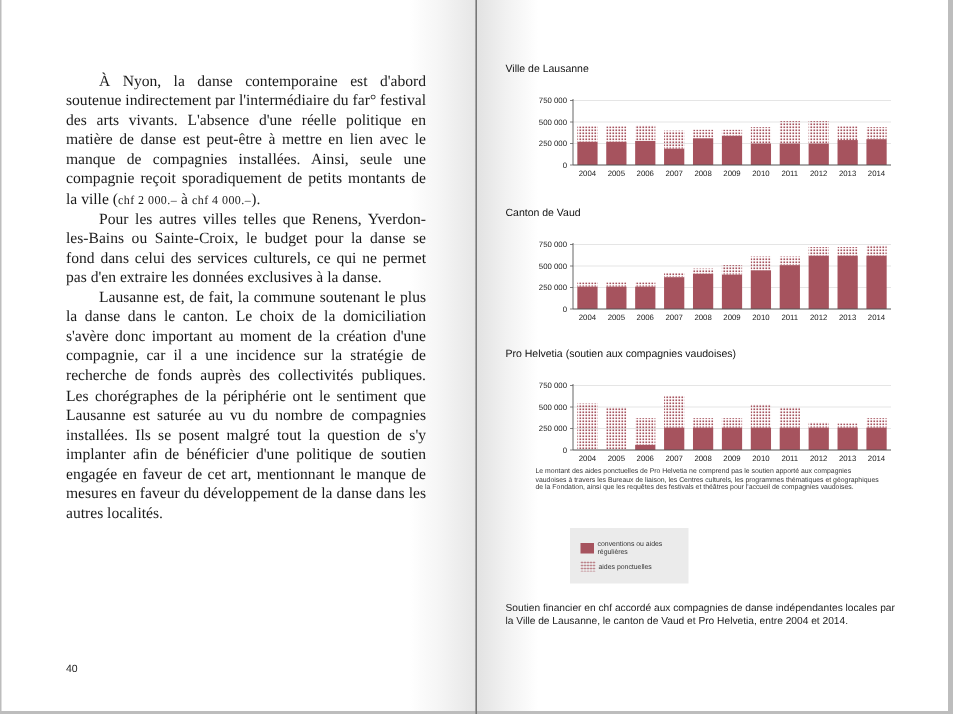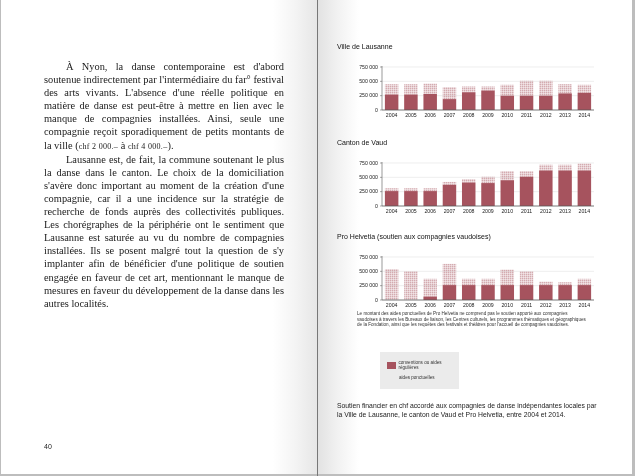--- a/index.html
+++ b/index.html
@@ -3,21 +3,21 @@
 <meta charset="utf-8">
 <style>
   html, body { margin:0; padding:0; }
   body { width:635px; height:476px; background:#bdbdbd; position:relative; overflow:hidden; font-family:"Liberation Sans", sans-serif; }
   .page { position:absolute; top:0; height:474px; background:#fff; overflow:hidden; }
   .page-left { left:1px; width:316px;
     background: linear-gradient(to right, #fff 0%, #fff 86%, #f4f4f4 93%, #e6e6e6 100%); }
   .page-right { left:318px; width:314px;
     background: linear-gradient(to right, #e2e2e2 0%, #f1f1f1 6%, #fff 13%, #fff 100%); }
   .spine { position:absolute; left:317px; top:0; width:1px; height:476px; background:#777; }
-  .body-text { position:absolute; left:43px; top:60px; width:240px; font-family:"Liberation Serif", serif; font-size:10.4px; line-height:13.1px; color:#1a1a1a; text-align:justify; }
+  .body-text { position:absolute; left:43px; top:48px; width:240px; font-family:"Liberation Serif", serif; font-size:10.4px; line-height:13.1px; color:#1a1a1a; text-align:justify; }
   .body-text p { margin:0; text-indent:22px; }
   .sc { font-size:8px; letter-spacing:0.3px; }
   .page-number { position:absolute; left:43px; top:443px; font-size:7px; color:#222; }
   .chart-title { position:absolute; left:337px; font-size:7px; color:#111; }
   .chart-title .sub { font-weight:normal; }
   svg.chart { position:absolute; left:330px; width:270px; height:68px; overflow:visible; }
   .axis-label { font-size:5.2px; fill:#222; font-family:"Liberation Sans", sans-serif; }
   .note { position:absolute; left:357px; top:311px; width:230px; font-size:4.6px; line-height:5.6px; color:#333; }
   .legend-box { position:absolute; left:380px; top:352px; width:79px; height:37px; background:#ebebeb; }
   .legend-row { position:absolute; left:7px; display:flex; align-items:center; font-size:4.6px; color:#333; }
@@ -25,20 +25,21 @@
   .swatch-solid { background:#a6535e; }
   .swatch-dots { background-image: radial-gradient(#a6535e 0.6px, transparent 0.7px); background-size:2px 2px; }
   .caption { position:absolute; left:337px; top:402px; width:260px; font-size:6.8px; line-height:8.6px; color:#222; }
 </style>
 </head>
 <body>
 
 <div class="page page-left">
   <div class="body-text">
     <p><span>À Nyon, la danse contemporaine est d'abord soutenue indirectement par l'intermédiaire du far° festival des arts vivants. L'absence d'une réelle politique en matière de danse est peut-être à mettre en lien avec le manque de compagnies installées. Ainsi, seule une compagnie reçoit sporadiquement de petits montants de la ville (</span><span class="sc">chf 2 000.–</span><span> à </span><span class="sc">chf 4 000.–</span><span>).</span></p>
+    <p>Pour les autres villes telles que Renens, Yverdon-les-Bains ou Sainte-Croix, le budget pour la danse se fond dans celui des services culturels, ce qui ne permet pas d'en extraire les données exclusives à la danse.</p>
     <p>Lausanne est, de fait, la commune soutenant le plus la danse dans le canton. Le choix de la domiciliation s'avère donc important au moment de la création d'une compagnie, car il a une incidence sur la stratégie de recherche de fonds auprès des collectivités publiques. Les chorégraphes de la périphérie ont le sentiment que Lausanne est saturée au vu du nombre de compagnies installées. Ils se posent malgré tout la question de s'y implanter afin de bénéficier d'une politique de soutien engagée en faveur de cet art, mentionnant le manque de mesures en faveur du développement de la danse dans les autres localités.</p>
   </div>
   <div class="page-number">40</div>
 </div>
 
 <div class="spine"></div>
 
 <div class="page page-right"></div>
 
 <div class="chart-title" style="top:43px"><span>Ville de Lausanne</span></div>

